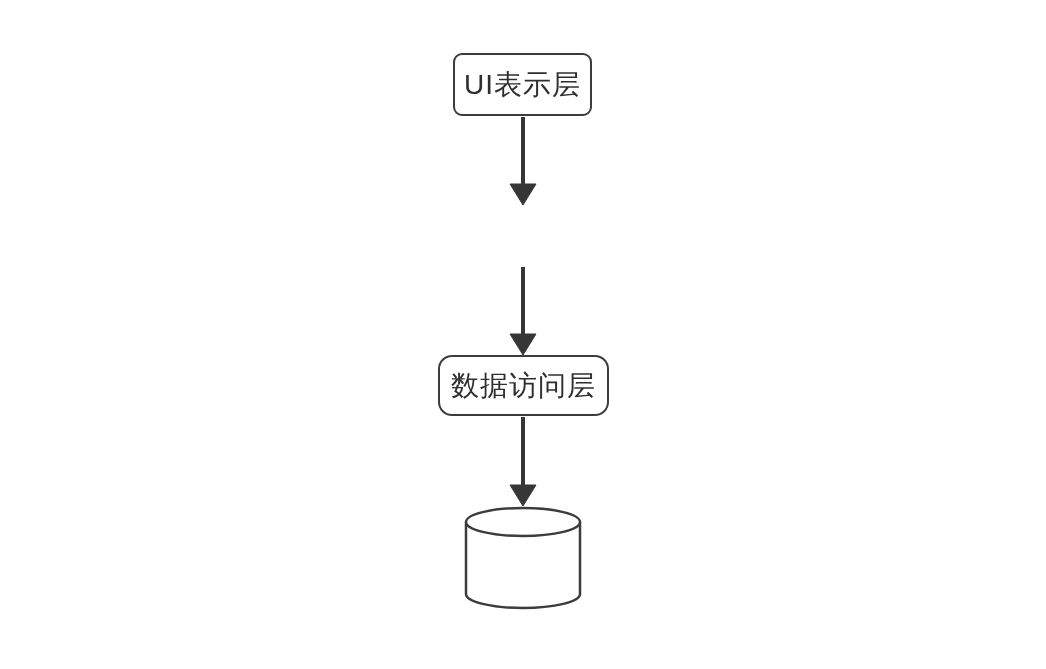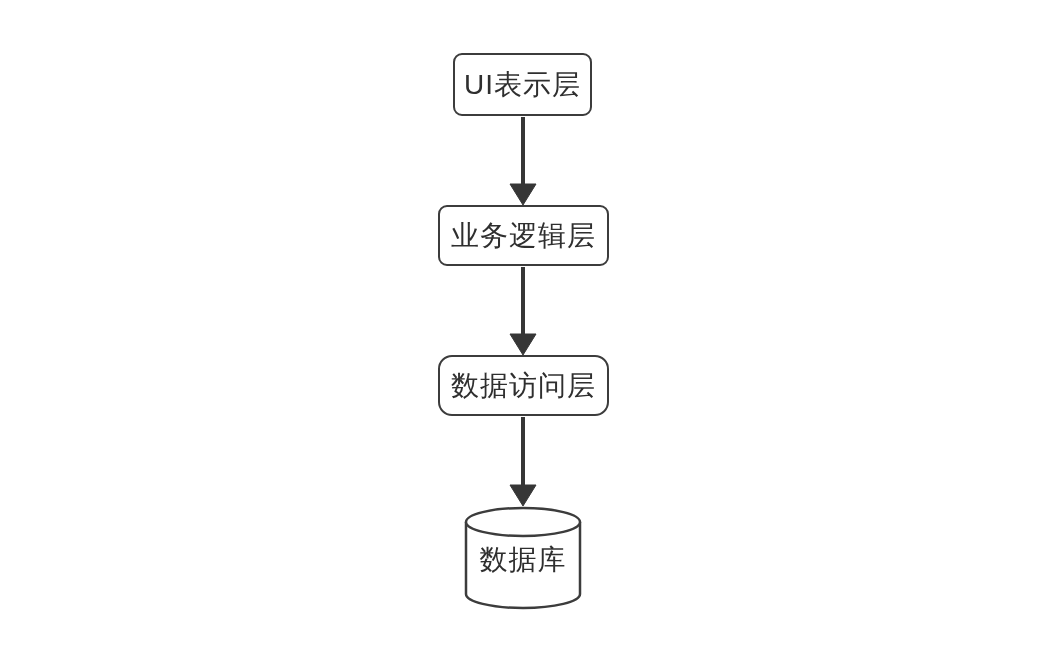--- a/index.html
+++ b/index.html
@@ -77,23 +77,19 @@
 
   <svg id="cylinder-svg" width="1046" height="669" viewBox="0 0 1046 669">
     <path d="M 466 522 V 594 A 57 14 0 0 0 580 594 V 522" fill="#ffffff" stroke="#3c3c3c" stroke-width="2.5"></path>
     <ellipse cx="523" cy="522" rx="57" ry="14" fill="#ffffff" stroke="#3c3c3c" stroke-width="2.5"></ellipse>
   </svg>
 
   <div id="box-ui" class="node-box">
     <span class="node-label">UI表示层</span>
   </div>
 
-  <div id="box-business" class="node-box">
-    <span class="node-label">业务逻辑层</span>
-  </div>
 
   <div id="box-dataaccess" class="node-box">
     <span class="node-label">数据访问层</span>
   </div>
 
-  <div id="cylinder-label">数据库</div>
 
 </div>
 
 </body></html>

